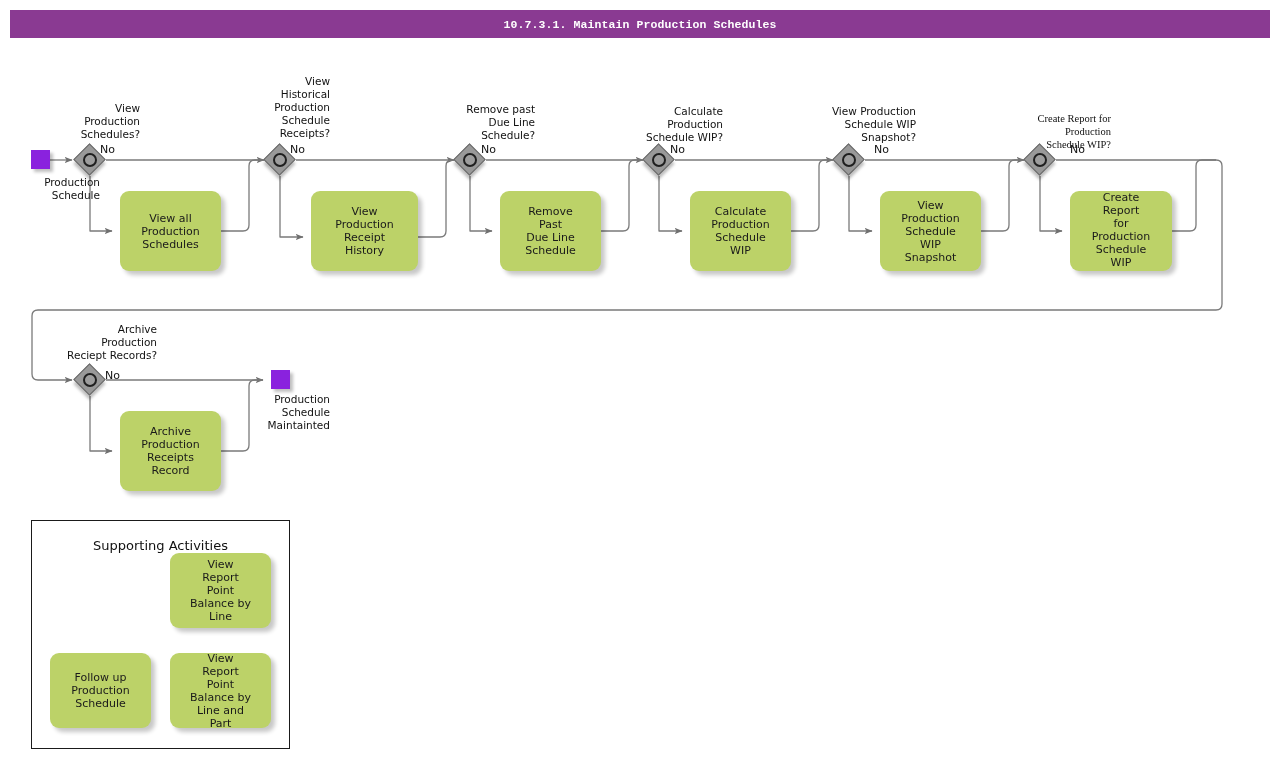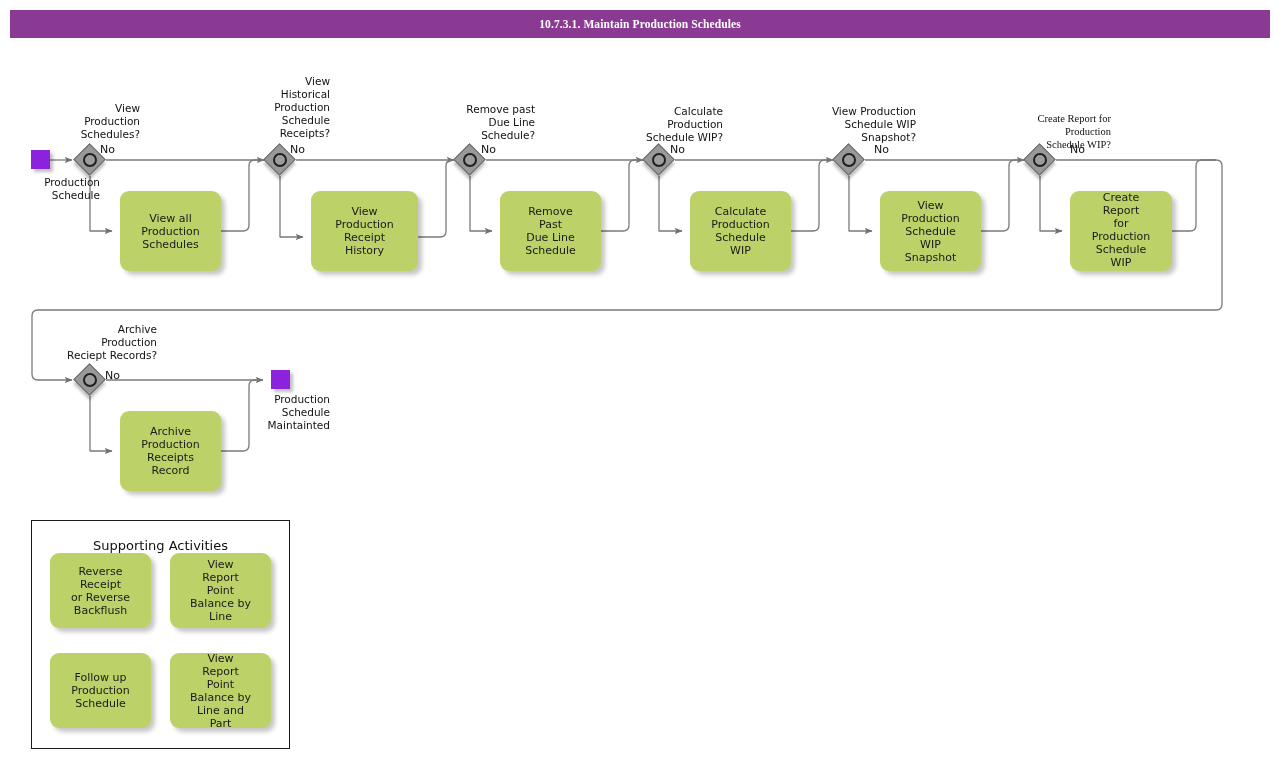--- a/index.html
+++ b/index.html
@@ -28,21 +28,21 @@
     top: 10px;
     width: 1260px;
     height: 28px;
     background: #8A3A92;
     display: flex;
     align-items: center;
     justify-content: center;
   }
   .titlebar .title-text {
     color: #ffffff;
-    font-family: Liberation Serif, serif;
+    font-family: Liberation Mono, monospace;
     font-size: 11.5px;
     font-weight: bold;
     letter-spacing: 0.1px;
     text-align: center;
   }
   
   svg.links {
     position: absolute;
     left: 0; top: 0;
     width: 1280px;
@@ -298,25 +298,20 @@
 
   <div class="task" style="left:120px; top:411px; width:101px; height:80px;">
     <span class="task-label">Archive
 Production
 Receipts Record</span>
   </div>
 
   <div class="support-box"></div>
   <div class="support-title">Supporting Activities</div>
 
-  <div class="task" style="left:50px; top:553px; width:101px; height:75px;">
-    <span class="task-label">Reverse Receipt
-or Reverse
-Backflush</span>
-  </div>
 
   <div class="task" style="left:170px; top:553px; width:101px; height:75px;">
     <span class="task-label">View Report
 Point Balance by
 Line</span>
   </div>
 
   <div class="task" style="left:50px; top:653px; width:101px; height:75px;">
     <span class="task-label">Follow up
 Production

